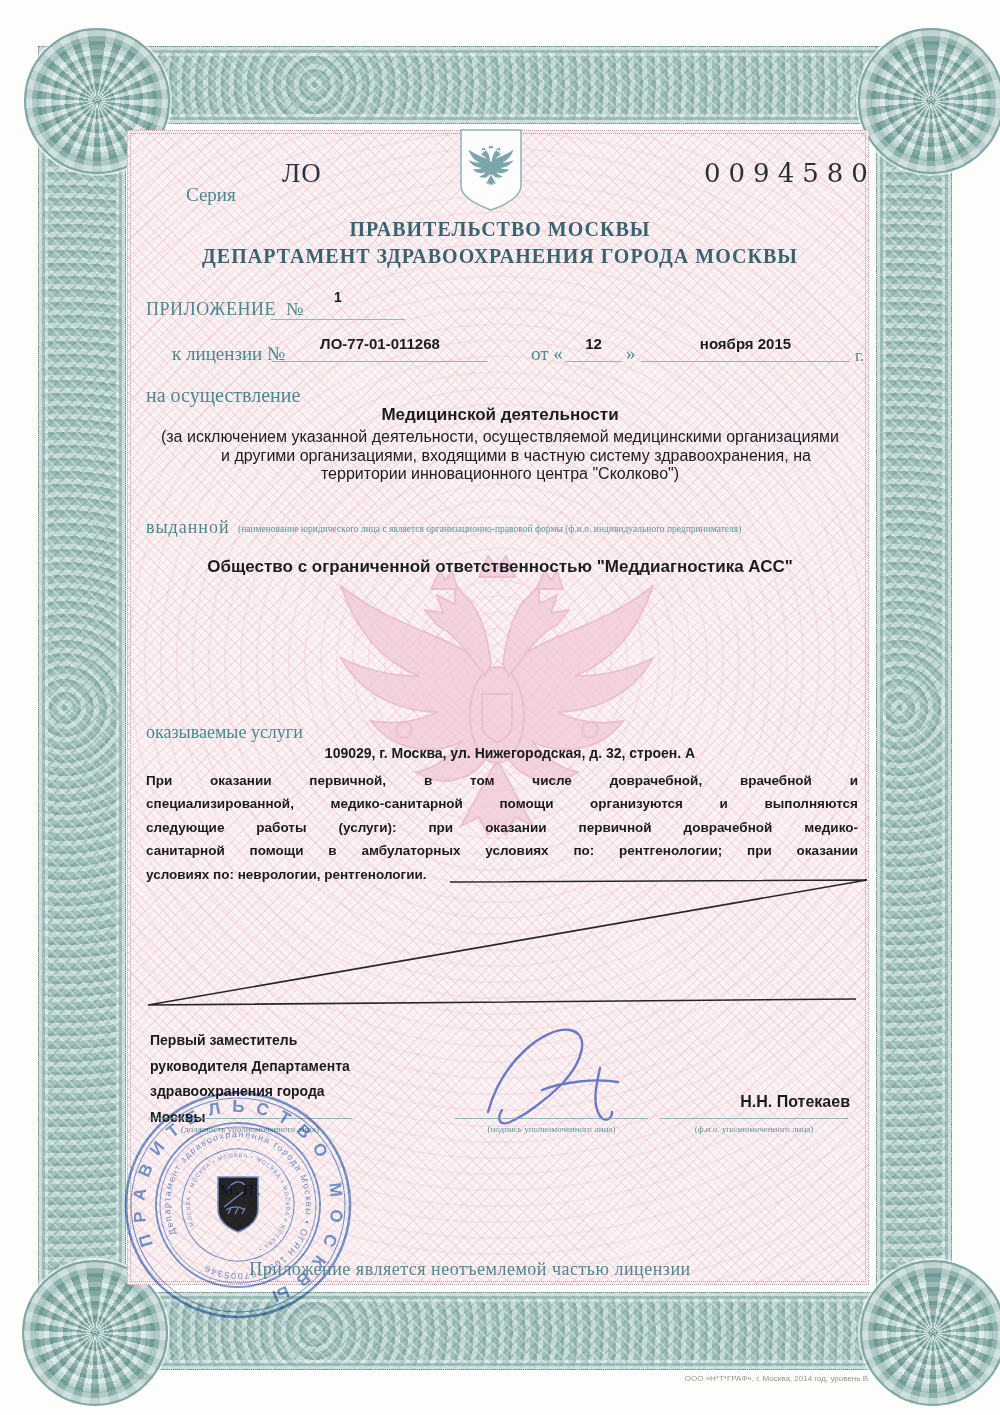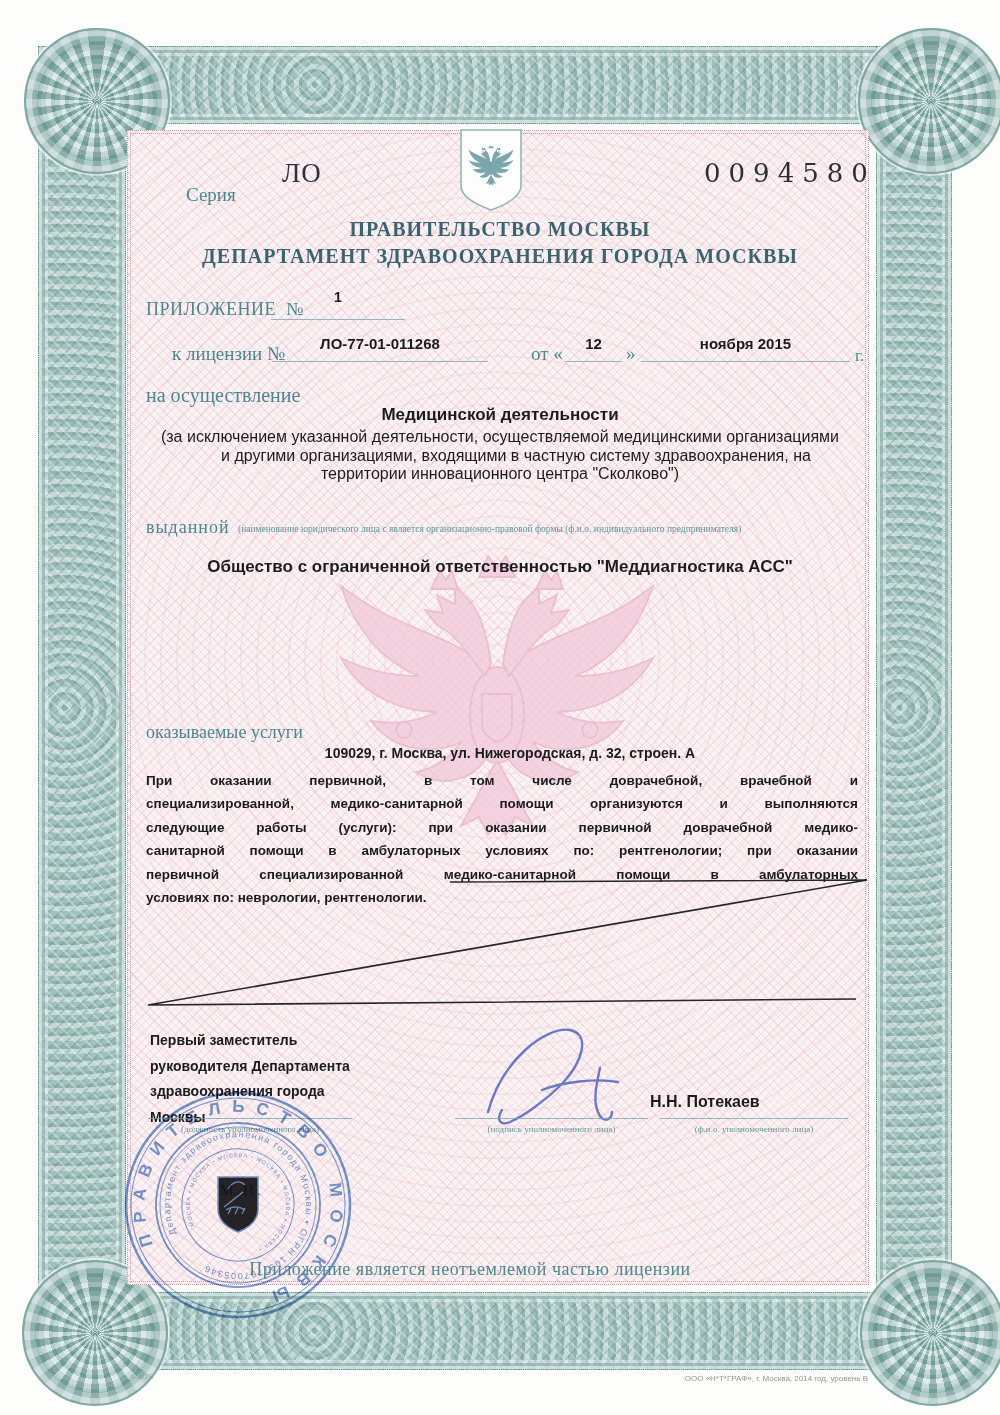--- a/index.html
+++ b/index.html
@@ -133,21 +133,20 @@
   <div class="t note" style="top:557px;font-weight:bold;font-size:17px;">Общество с ограниченной ответственностью "Меддиагностика АСС"</div>
 
   <div class="t lbl" style="left:146px;top:722px;font-size:18px;text-align:right;">оказываемые услуги</div>
   <div class="t val ctr" style="left:250px;top:745px;width:520px;font-size:14px;">109029, г. Москва, ул. Нижегородская, д. 32, строен. А</div>
 
   <div class="works">
     <div>При оказании первичной, в том числе доврачебной, врачебной и</div>
     <div>специализированной, медико-санитарной помощи организуются и выполняются</div>
     <div>следующие работы (услуги): при оказании первичной доврачебной медико-</div>
     <div>санитарной помощи в амбулаторных условиях по: рентгенологии; при оказании</div>
-    <div>первичной специализированной медико-санитарной помощи в амбулаторных</div>
     <div class="last">условиях по: неврологии, рентгенологии.</div>
   </div>
 
   <svg class="strike" width="730" height="140" viewBox="0 0 730 140">
     <polyline points="310,10 727,8 8,133 716,127" fill="none" stroke="#26262a" stroke-width="1.6"></polyline>
   </svg>
 
   <div class="signer">
     <div>Первый заместитель</div>
     <div>руководителя Департамента</div>
@@ -156,21 +155,21 @@
   </div>
 
   <svg class="sig" width="215" height="130" viewBox="0 0 215 130">
     <g fill="none" stroke="#5e6fc2" stroke-width="2.4" stroke-linecap="round">
       <path d="M38 100 C52 48 96 14 120 18 C140 22 134 48 112 72 C96 88 74 104 60 110 C50 114 46 108 52 98"></path>
       <path d="M92 78 C112 70 146 66 168 70"></path>
       <path d="M150 56 C146 74 142 92 150 104 C154 110 162 108 162 100"></path>
     </g>
   </svg>
 
-  <div class="t val" style="left:650px;top:1093px;width:200px;font-size:16px;">Н.Н. Потекаев</div>
+  <div class="t val" style="left:650px;top:1093px;width:200px;text-align:right;font-size:16px;">Н.Н. Потекаев</div>
 
   <div class="rule" style="left:148px;top:1118px;width:204px;"></div>
   <div class="rule" style="left:455px;top:1118px;width:193px;"></div>
   <div class="rule" style="left:660px;top:1118px;width:188px;"></div>
   <div class="cap" style="left:148px;top:1124px;width:204px;">(должность уполномоченного лица)</div>
   <div class="cap" style="left:455px;top:1124px;width:193px;">(подпись уполномоченного лица)</div>
   <div class="cap" style="left:660px;top:1124px;width:188px;">(ф.и.о. уполномоченного лица)</div>
 
   <div class="t" style="left:220px;top:1182px;font-size:15px;color:#3b82f6;letter-spacing:3px;">М.П.</div>
 

